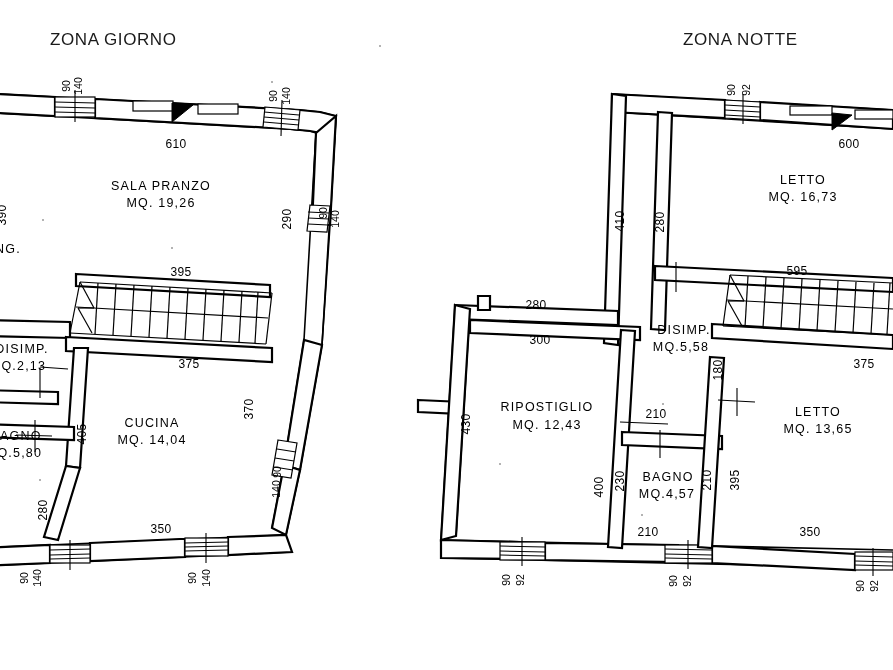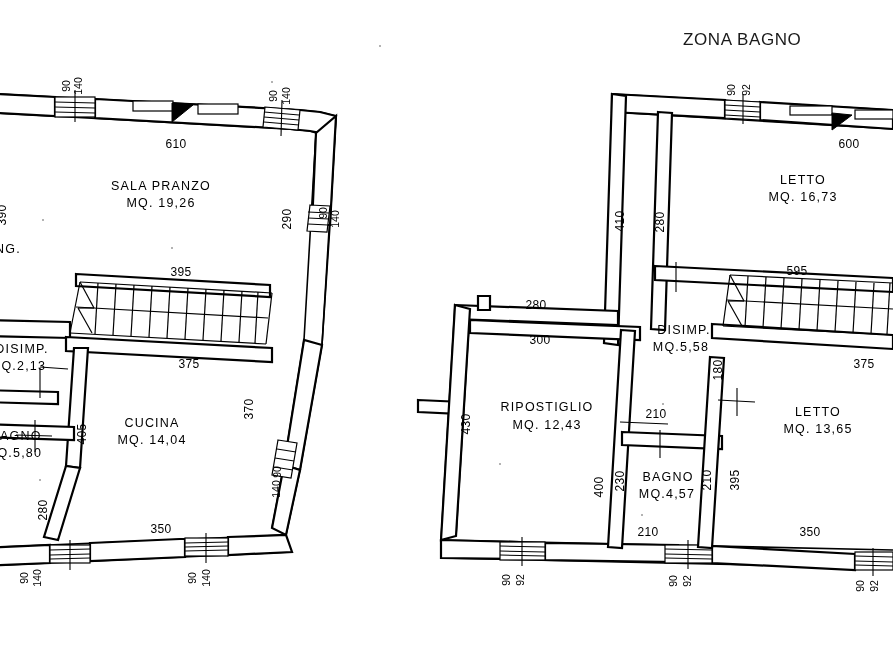--- a/index.html
+++ b/index.html
@@ -66,22 +66,23 @@
   .stair { fill: none; stroke: #000000; stroke-width: 1.2; }
   .door-solid { fill: #000000; stroke: #000000; stroke-width: 1; }
   .tick { stroke: #000000; stroke-width: 1.1; fill: none; }
   .speck { fill: #9a9a9a; }
 </style>
 </head>
 <body>
 
 <div id="sheet">
 
-
-  <div class="plan-title" id="title-notte">ZONA BAGNO</div>
+  <div class="plan-title" id="title-giorno">ZONA GIORNO</div>
+
+  <div class="plan-title" id="title-notte">ZONA NOTTE</div>
 
   <svg class="drawing" viewBox="0 0 893 670" xmlns="http://www.w3.org/2000/svg">
 
     <g>
 
       <g>
 
         <path class="wall-thin" d="M -20 93 L 300 110 L 320 112 L 336 116 L 330 225 L 322 345"></path>
 
         <path class="wall-thin" d="M -20 112 L 290 129 L 310 131 L 316 133 L 312 225"></path>

